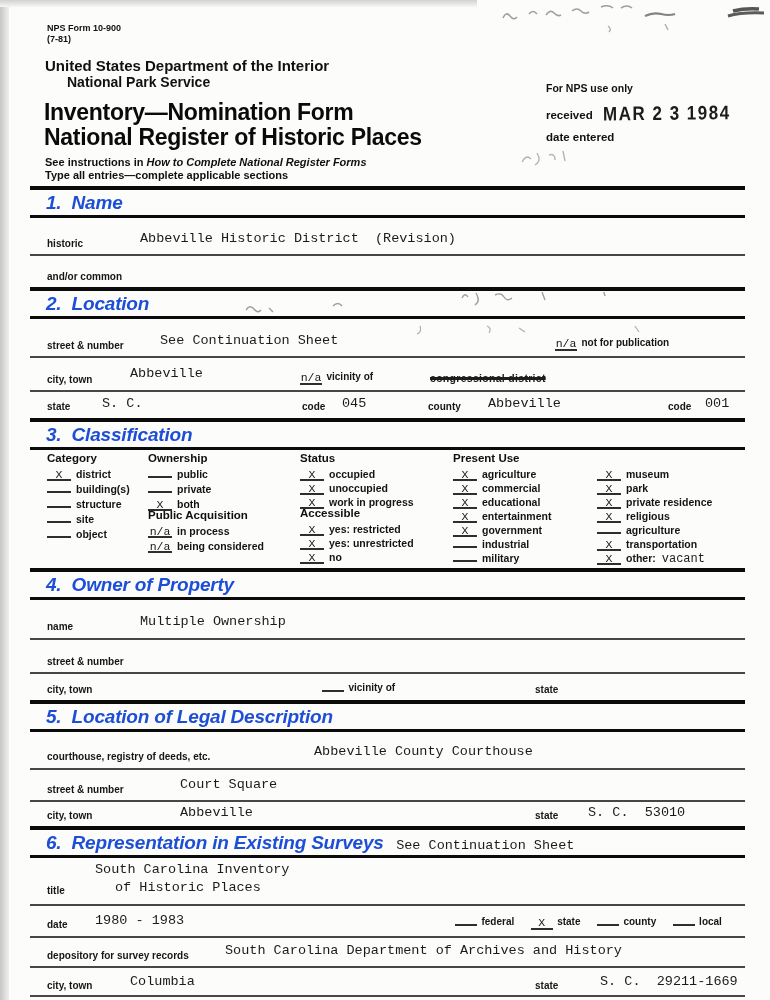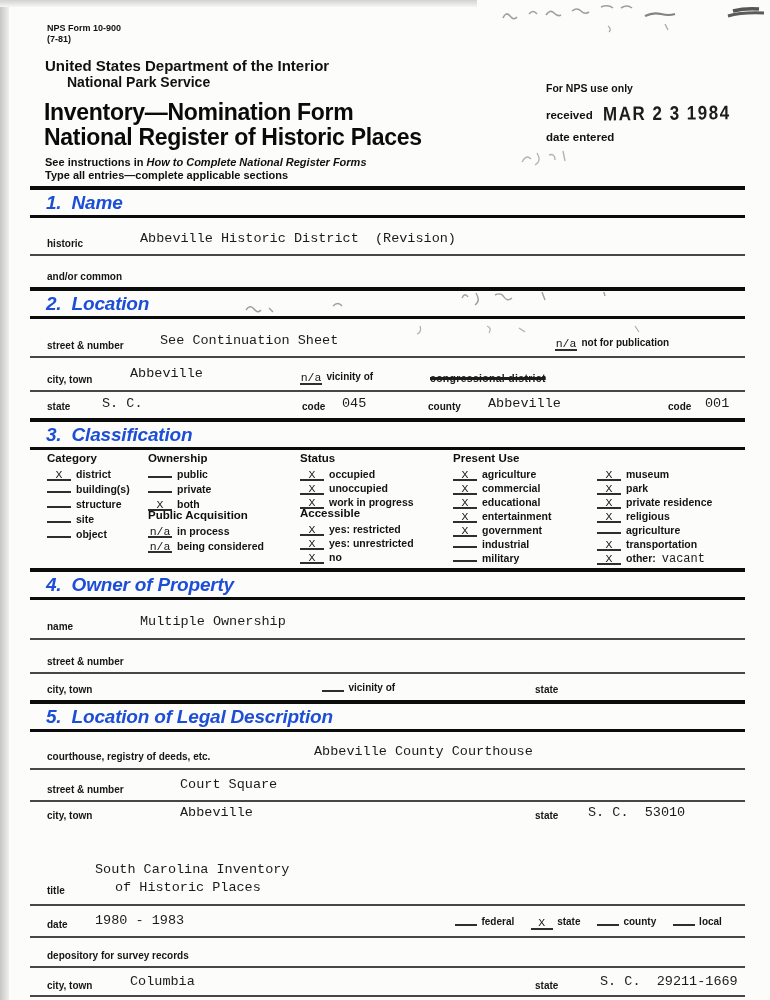--- a/index.html
+++ b/index.html
@@ -216,40 +216,45 @@
     <span class="abs lbl" style="left:17px;bottom:5px;" data-bind="section5.street_label">street &amp; number</span>
     <span class="abs tw" style="left:150px;bottom:8px;" data-bind="section5.street_value">Court Square</span>
   </div>
   <div class="frow nb" style="top:800px;height:24px;">
     <span class="abs lbl" style="left:17px;bottom:3px;" data-bind="section5.city_label">city, town</span>
     <span class="abs tw" style="left:150px;bottom:4px;" data-bind="section5.city_value">Abbeville</span>
     <span class="abs lbl" style="left:505px;bottom:3px;" data-bind="section5.state_label">state</span>
     <span class="abs tw" style="left:558px;bottom:4px;" data-bind="section5.state_value">S. C.  53010</span>
   </div>
 
+  <div class="secbar" style="top:826px;">
+    <span class="sec-h" data-bind="section6.heading">6.  Representation in Existing Surveys</span>
+    <span class="tw" style="margin-left:8px;" data-bind="section6.heading_note">See Continuation Sheet</span>
+  </div>
 
   <div class="frow" style="top:860px;height:44px;">
     <span class="abs lbl" style="left:17px;bottom:8px;" data-bind="section6.title_label">title</span>
     <span class="abs tw" style="left:65px;top:2px;" data-bind="section6.title_value_line1">South Carolina Inventory</span>
     <span class="abs tw" style="left:85px;top:20px;" data-bind="section6.title_value_line2">of Historic Places</span>
   </div>
 
   <div class="frow" style="top:906px;height:30px;">
     <span class="abs lbl" style="left:17px;bottom:6px;" data-bind="section6.date_label">date</span>
     <span class="abs tw" style="left:65px;bottom:8px;" data-bind="section6.date_value">1980 - 1983</span>
     <span class="abs" style="left:425px;bottom:6px;white-space:nowrap;">
       <span class="blank" data-bind="section6.federal_mark"></span> <span class="lbl" data-bind="section6.federal_label">federal</span>
       <span class="blank" style="margin-left:12px;" data-bind="section6.state_level_mark">X</span> <span class="lbl" data-bind="section6.state_level_label">state</span>
       <span class="blank" style="margin-left:12px;" data-bind="section6.county_mark"></span> <span class="lbl" data-bind="section6.county_label">county</span>
       <span class="blank" style="margin-left:12px;" data-bind="section6.local_mark"></span> <span class="lbl" data-bind="section6.local_label">local</span>
     </span>
   </div>
 
   <div class="frow" style="top:938px;height:28px;text-decoration:underline;">
     <span class="abs lbl" style="left:17px;bottom:5px;" data-bind="section6.depository_label">depository for survey records</span>
+    <span class="abs tw" style="left:195px;bottom:8px;" data-bind="section6.depository_value">South Carolina Department of Archives and History</span>
   </div>
 
   <div class="frow" style="top:968px;height:27px;">
     <span class="abs lbl" style="left:17px;bottom:4px;" data-bind="section6.city_label">city, town</span>
     <span class="abs tw" style="left:100px;bottom:6px;" data-bind="section6.city_value">Columbia</span>
     <span class="abs lbl" style="left:505px;bottom:4px;" data-bind="section6.state_label">state</span>
     <span class="abs tw" style="left:570px;bottom:6px;" data-bind="section6.state_value">S. C.  29211-1669</span>
   </div>
 </div>
 

